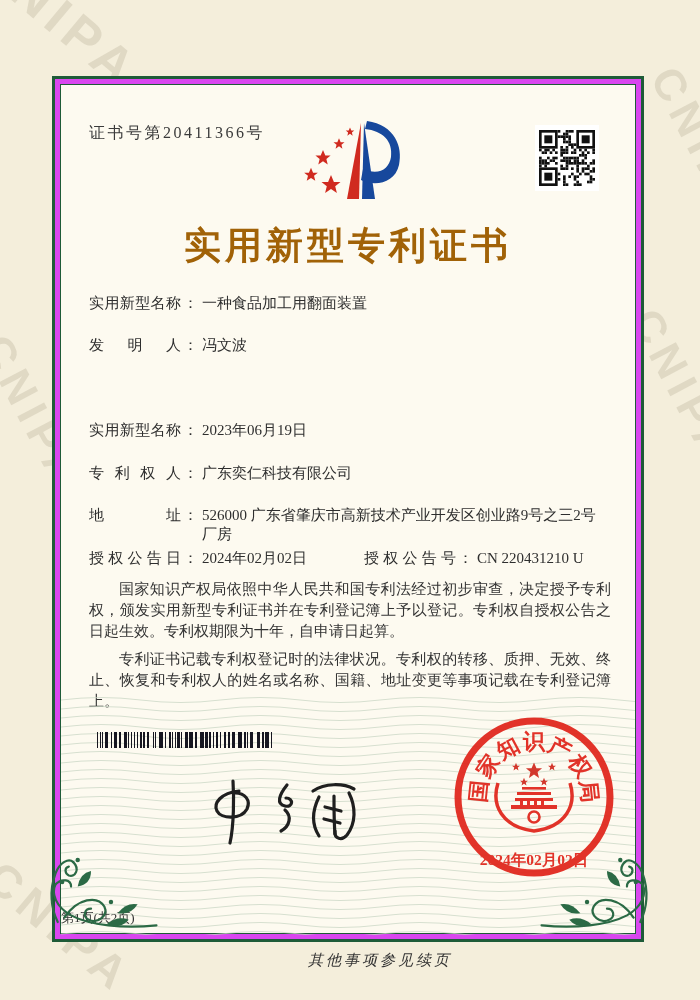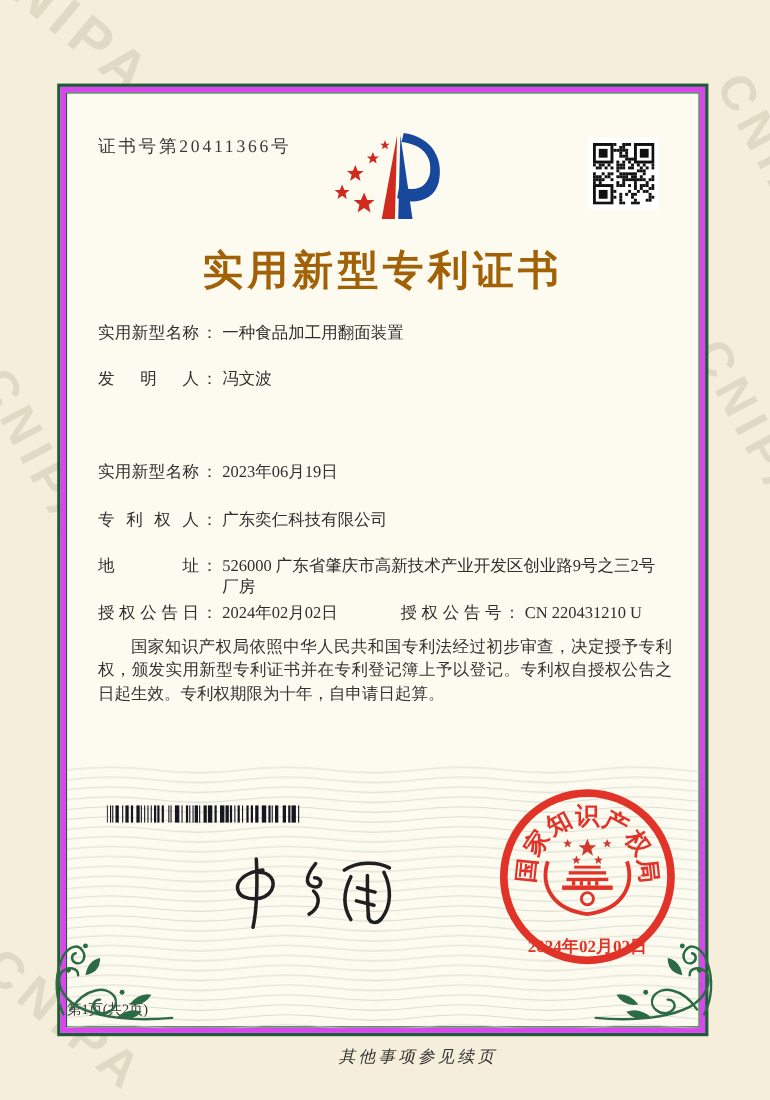--- a/index.html
+++ b/index.html
@@ -243,20 +243,21 @@
     </div>
     <div class="frow" style="top:421px">
       <span class="lab">地址</span><span class="col">：</span><span class="val addr">526000 广东省肇庆市高新技术产业开发区创业路9号之三2号厂房</span>
     </div>
     <div class="frow" style="top:464px">
       <span class="lab">授权公告日</span><span class="col">：</span><span class="val">2024年02月02日</span>
       <span class="sub"><span class="lab">授权公告号</span><span class="col">：</span><span class="val">CN 220431210 U</span></span>
     </div>
 
     <div class="para" style="top:494px">国家知识产权局依照中华人民共和国专利法经过初步审查，决定授予专利权，颁发实用新型专利证书并在专利登记簿上予以登记。专利权自授权公告之日起生效。专利权期限为十年，自申请日起算。</div>
+    <div class="para" style="top:564px">专利证书记载专利权登记时的法律状况。专利权的转移、质押、无效、终止、恢复和专利权人的姓名或名称、国籍、地址变更等事项记载在专利登记簿上。</div>
 
     <svg class="waves" width="576" height="240" viewBox="0 0 576 240" preserveAspectRatio="none">
       <defs>
         <pattern id="wv" width="160" height="9" patternUnits="userSpaceOnUse">
           <path d="M0,5 Q40,0 80,5 T160,5" stroke="#c9d6c4" stroke-width="1" fill="none"></path>
         </pattern>
       </defs>
       <rect width="576" height="240" fill="url(#wv)" opacity="0.75"></rect>
     </svg>
 

